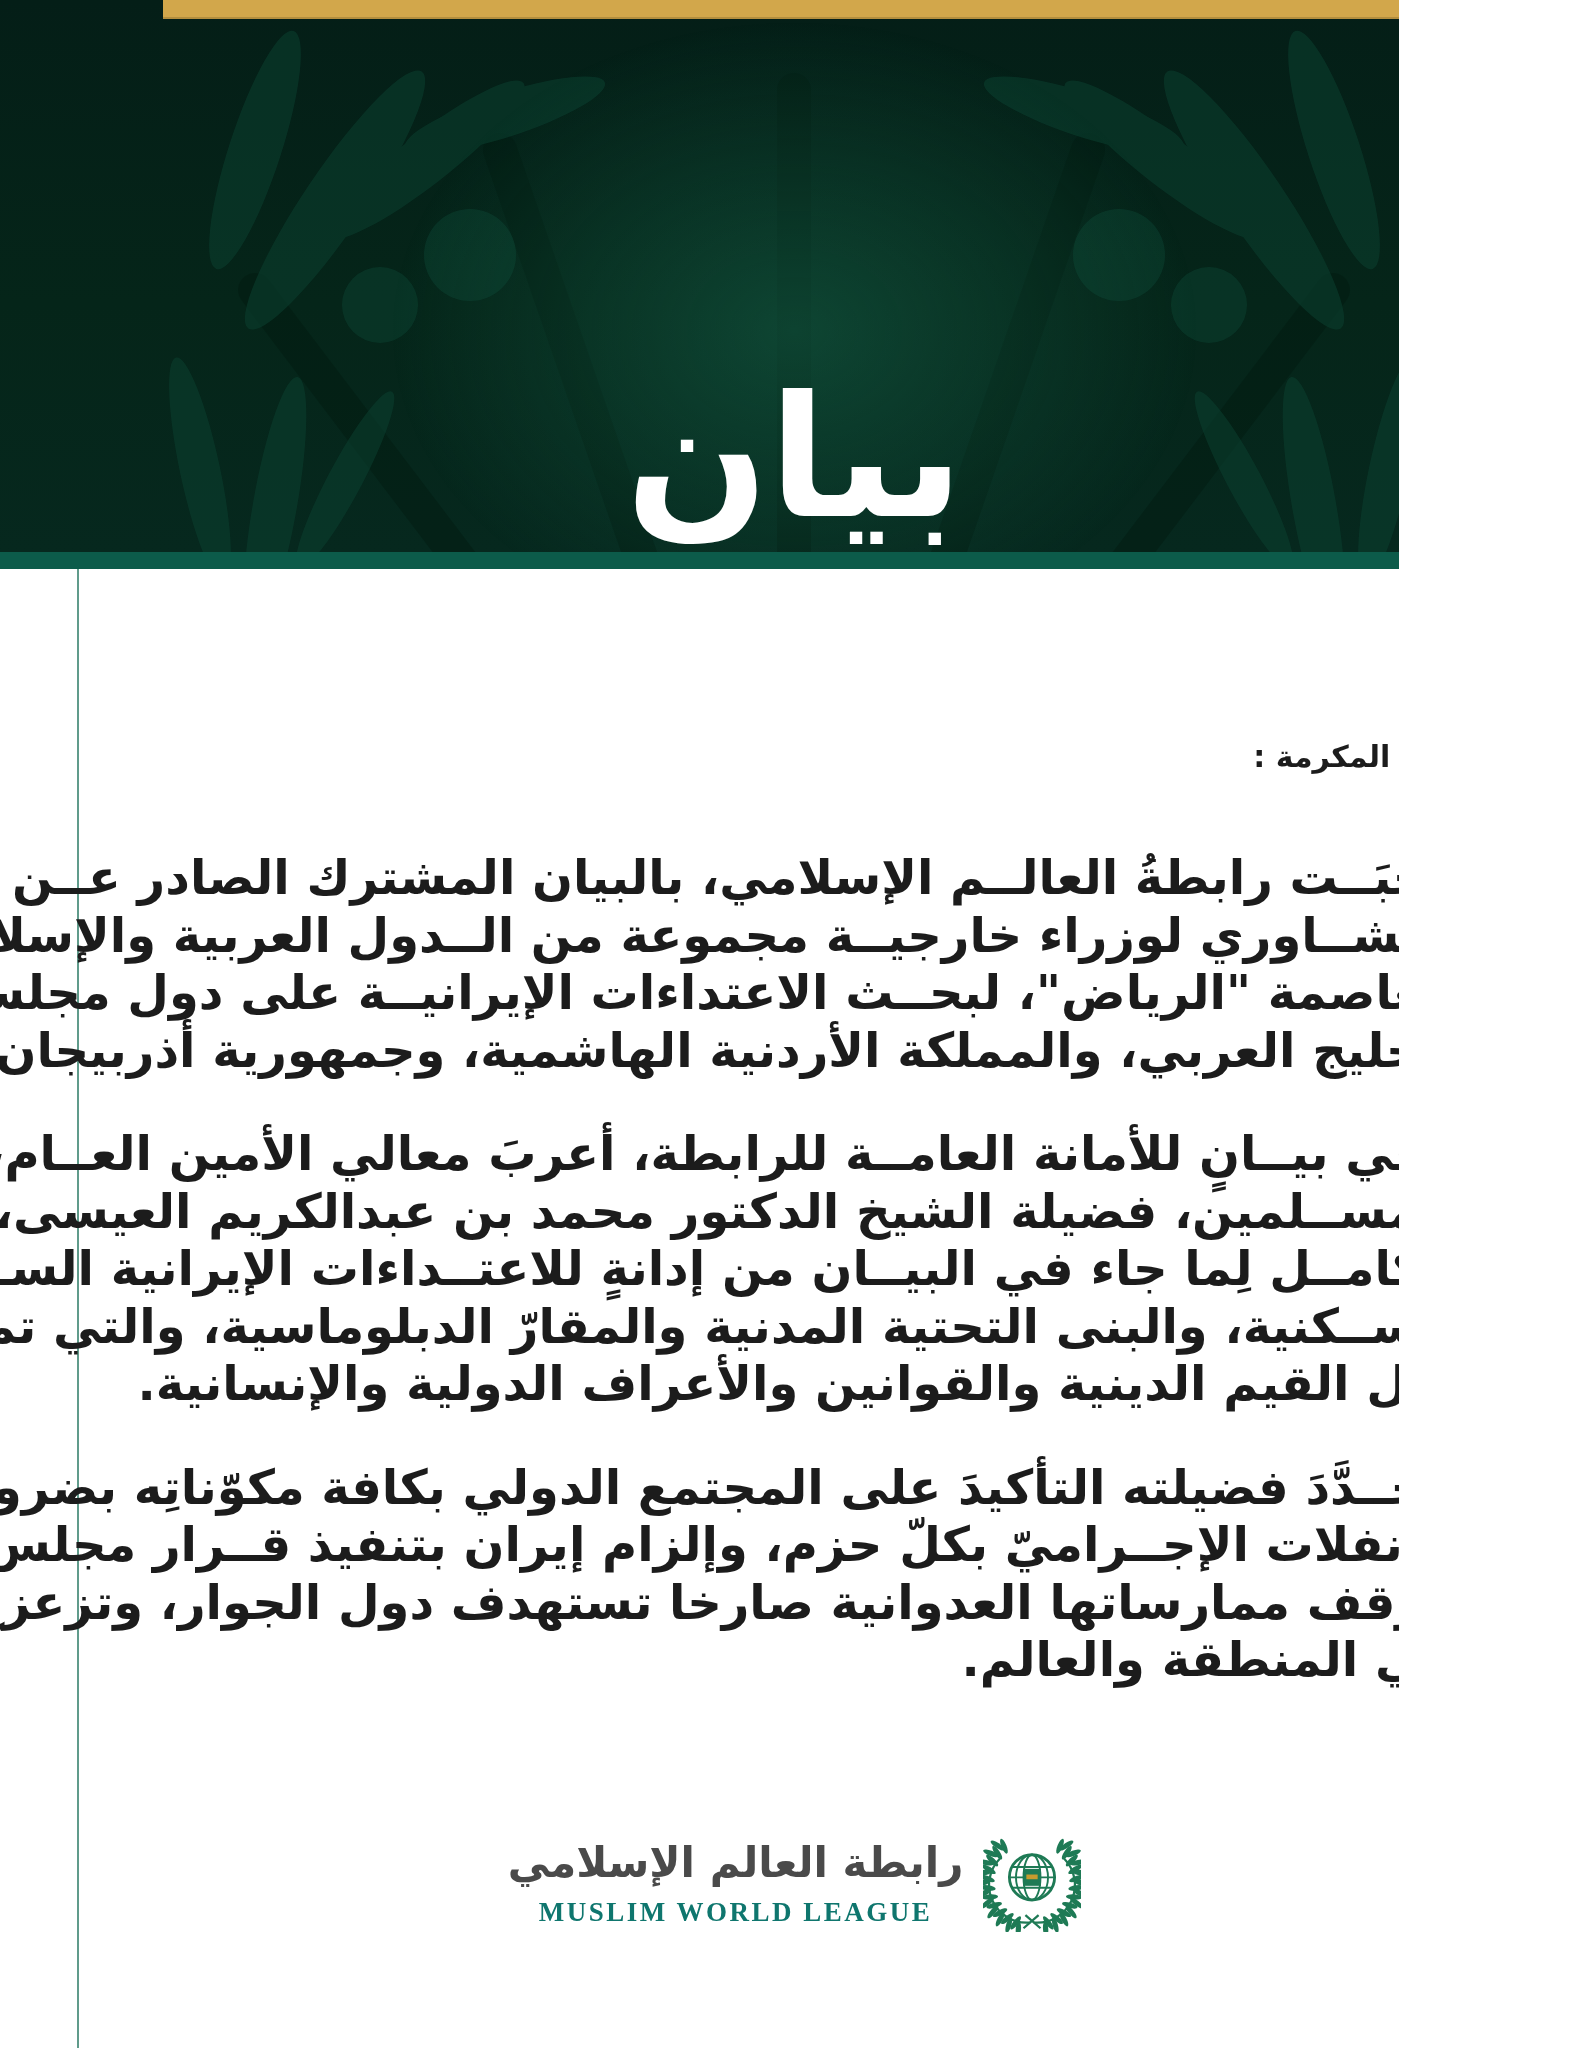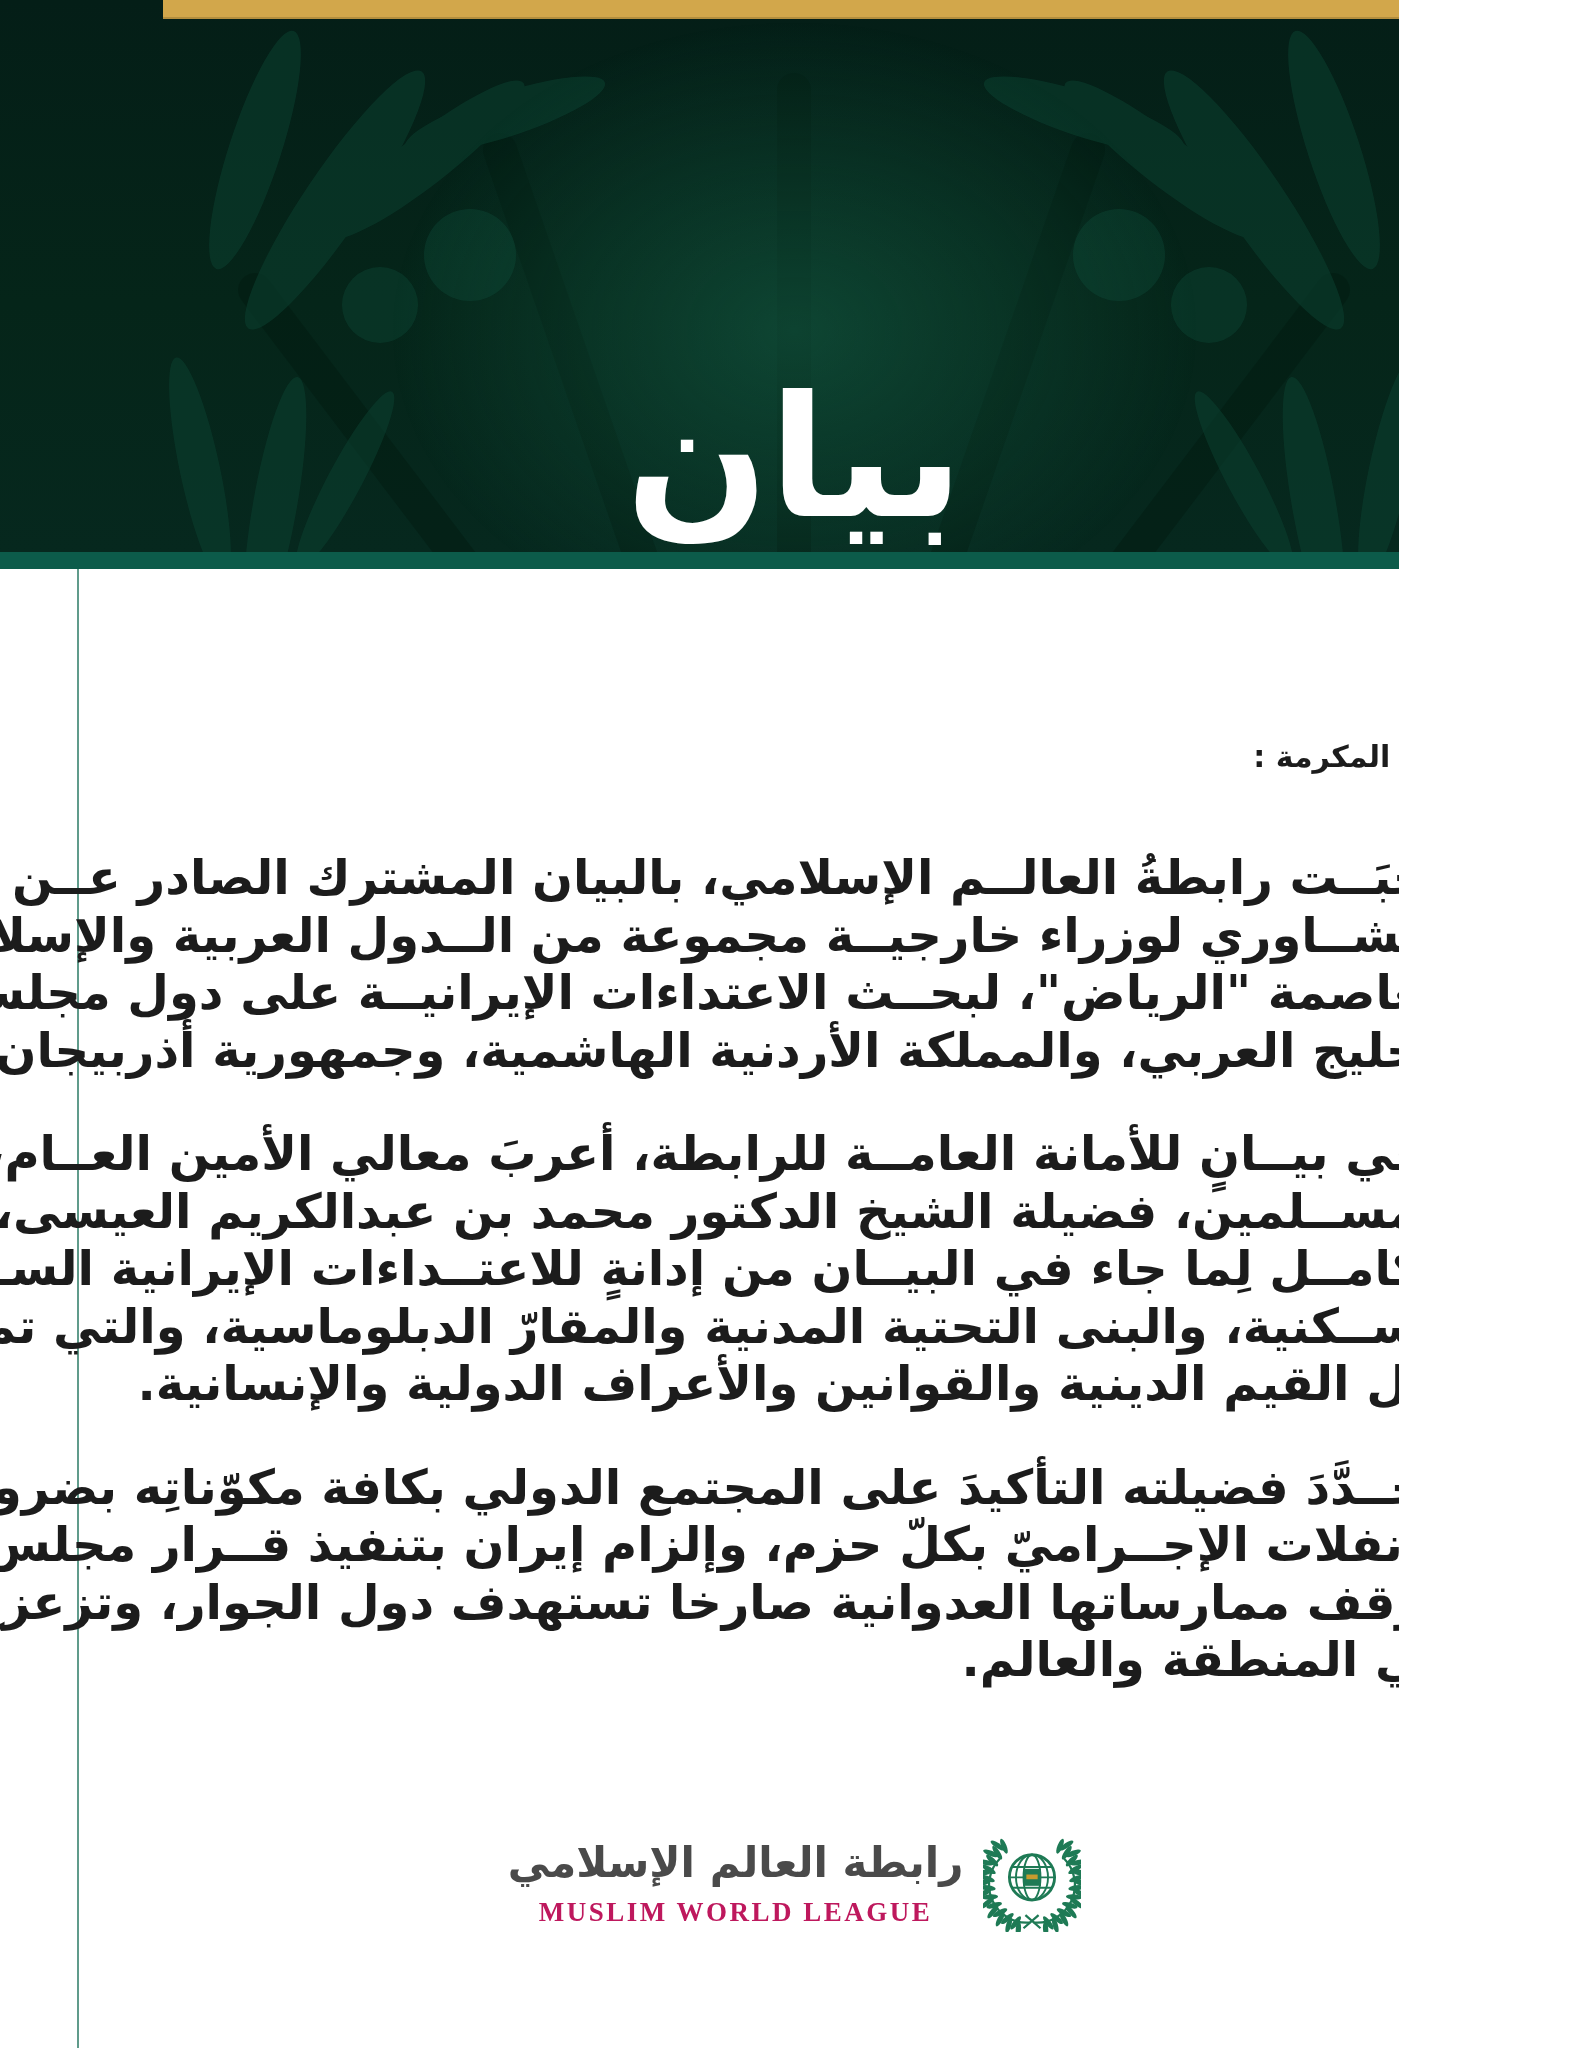--- a/index.html
+++ b/index.html
@@ -63,21 +63,21 @@
     position:absolute; top:1834px; left:0; width:1589px;
     display:flex; justify-content:center; align-items:center; gap:20px;
   }
   .logo-text { text-align:center; }
   .logo-arabic {
     font-size:42px; font-weight:bold; color: var(--logo-gray, #4A4A4A);
     line-height:1.2; direction:rtl;
   }
   .logo-english {
     margin-top:8px; font-family:"Liberation Serif", serif; font-weight:bold;
-    font-size:27px; letter-spacing:2.5px; color:#be185d; white-space:nowrap;
+    font-size:27px; letter-spacing:2.5px; color:#0f766e; white-space:nowrap;
   }
   .emblem { width:98px; height:98px; display:block; }
 </style>
 </head>
 <body>
 
 <div class="page">
 
   <header class="header">
     <svg class="header-art" viewBox="0 0 1589 552" aria-hidden="true">

